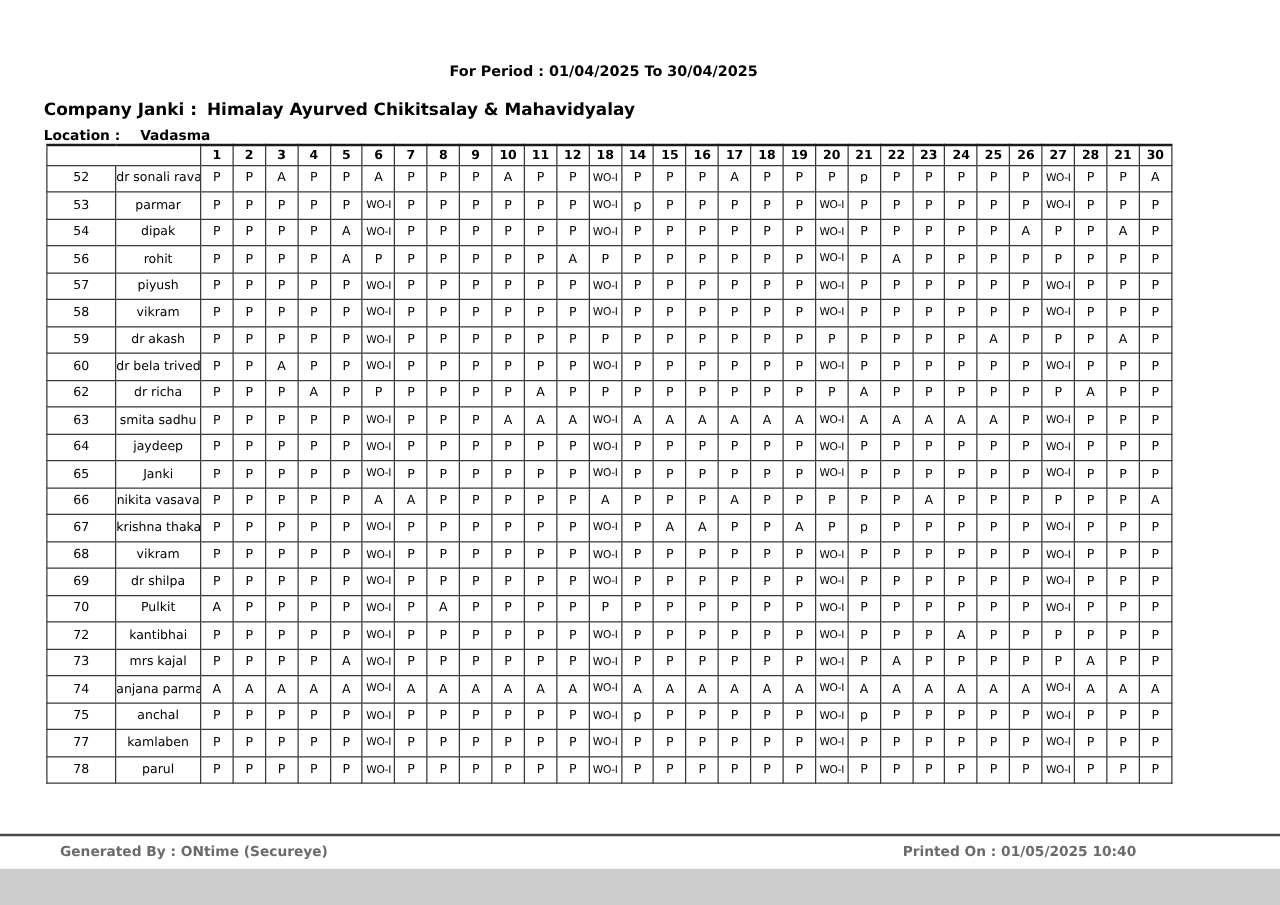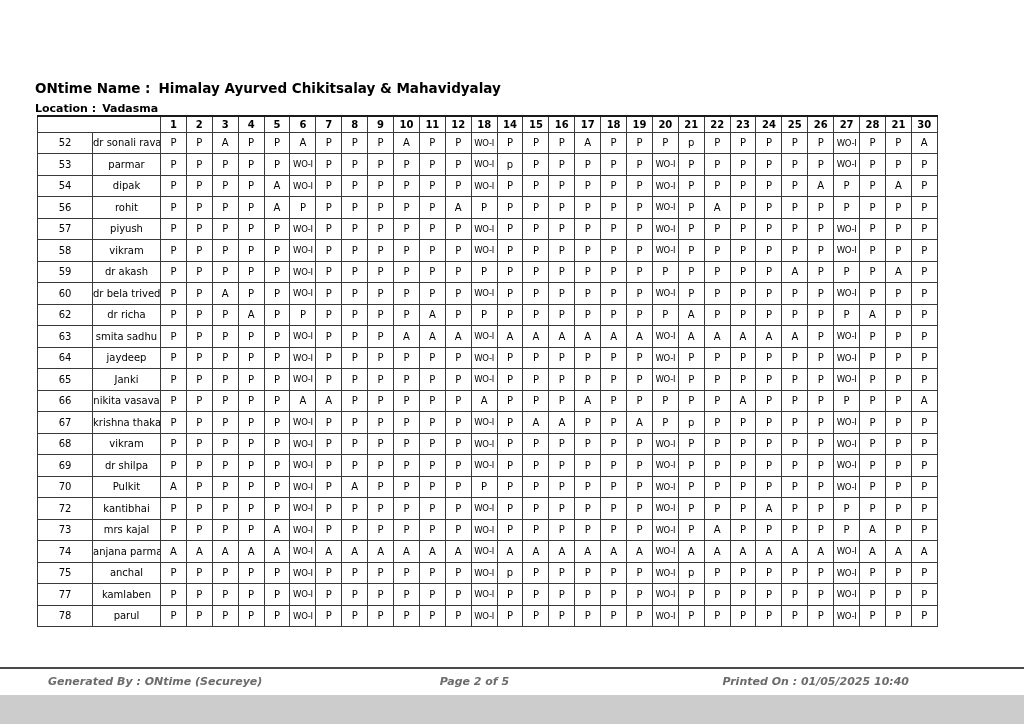--- a/index.html
+++ b/index.html
@@ -11,21 +11,21 @@
     position:relative;
     overflow:hidden;
     color:#000;
   }
   .title-block { position:absolute; top:51px; left:0; width:966px; text-align:center; }
   .report-title { font-size:11.5px; font-weight:bold; line-height:12px; }
   .report-period { font-size:11.5px; font-weight:bold; line-height:13px; }
   .company-line { position:absolute; top:80px; left:35px; font-size:13.5px; font-weight:bold; }
   .company-line .lbl { margin-right:8px; }
   .location-line { position:absolute; top:102px; left:35px; font-size:11px; font-weight:bold; }
-  .location-line .lbl { margin-right:6px; }
+  .location-line .lbl { margin-right:16px; }
   table.att {
     position:absolute; top:115px; left:37px;
     width:900px;
     border-collapse:collapse;
     table-layout:fixed;
   }
   table.att th, table.att td {
     border:1px solid #3a3a3a;
     padding:0;
     text-align:center;
@@ -33,34 +33,35 @@
     overflow:hidden;
     white-space:nowrap;
   }
   table.att { border-top:2px solid #1a1a1a; }
   table.att thead th { height:16px; font-size:10px; font-weight:bold; }
   table.att tbody td { height:21.5px; font-size:10px; }
   td.name-cell { font-size:9px; }
   td.id-cell { font-size:9.5px; }
   td.day-cell.wo { font-size:8.5px; letter-spacing:-0.3px; }
   .footer-rule { position:absolute; top:667px; left:0; width:1024px; height:2px; background:#4a4a4a; }
-  .footer { position:absolute; top:673px; left:0; width:949px; height:20px; font-size:11px; font-weight:bold; color:#6b6b6b;font-style:italic; }
+  .footer { position:absolute; top:673px; left:0; width:949px; height:20px; font-size:11px; font-weight:bold; color:#6b6b6b; }
   .footer .gen { position:absolute; left:48px; top:2px; }
   .footer .pg  { position:absolute; left:0; width:100%; text-align:center; top:2px; }
   .footer .prn { position:absolute; right:40px; top:2px; }
   .bottom-strip { position:absolute; top:695px; left:0; width:1024px; height:29px; background:#cccccc; }
 </style>
 </head>
 <body>
 
 <div class="title-block">
+  <div class="report-period">For Period : 01/04/2025 To 30/04/2025</div>
 </div>
 
 <div class="company-line">
-  <span class="lbl">ONtime Name :</span><span>Himalay Ayurved Chikitsalay &amp; Mahavidyalay</span>
+  <span class="lbl">Company Janki :</span><span>Himalay Ayurved Chikitsalay &amp; Mahavidyalay</span>
 </div>
 
 <div class="location-line">
   <span class="lbl">Location :</span><span>Vadasma</span>
 </div>
 
 <table class="att">
   <colgroup>
       <col style="width: 55px;">
       <col style="width: 68px;">
@@ -912,16 +913,15 @@
         <td class="day-cell">P</td>
         <td class="day-cell">P</td>
         <td class="day-cell">P</td>
       </tr>
     </tbody>
 </table>
 
 <div class="footer-rule"></div>
 <div class="footer">
   <span class="gen">Generated By : ONtime (Secureye)</span>
-  <span class="pg">Page 2 of 5</span>
   <span class="prn">Printed On : 01/05/2025 10:40</span>
 </div>
 <div class="bottom-strip"></div>
 
 </body></html>

